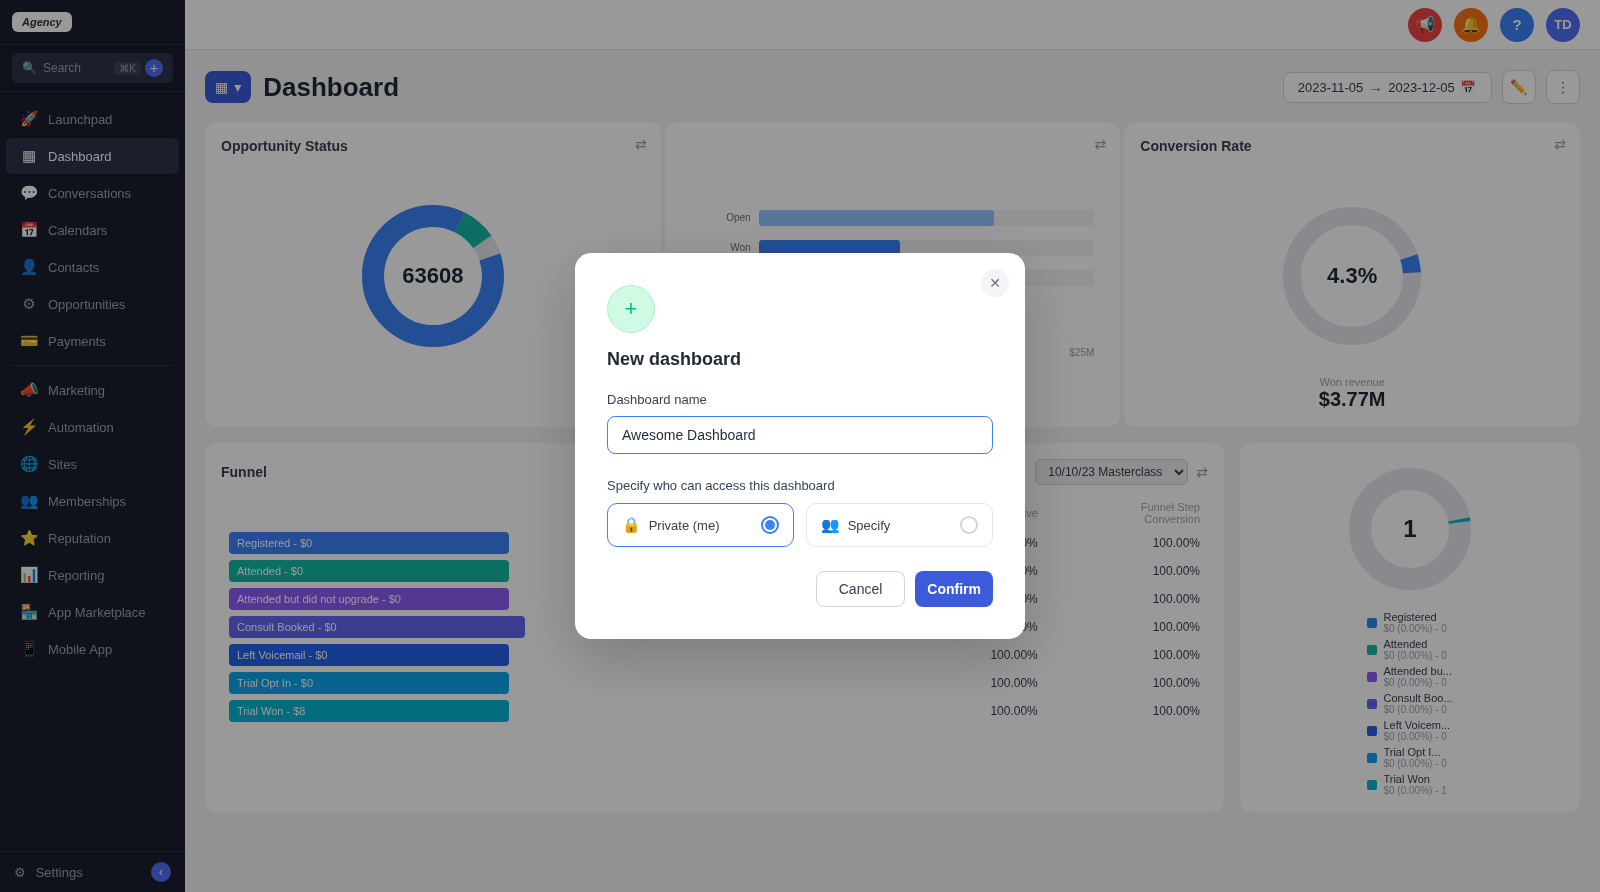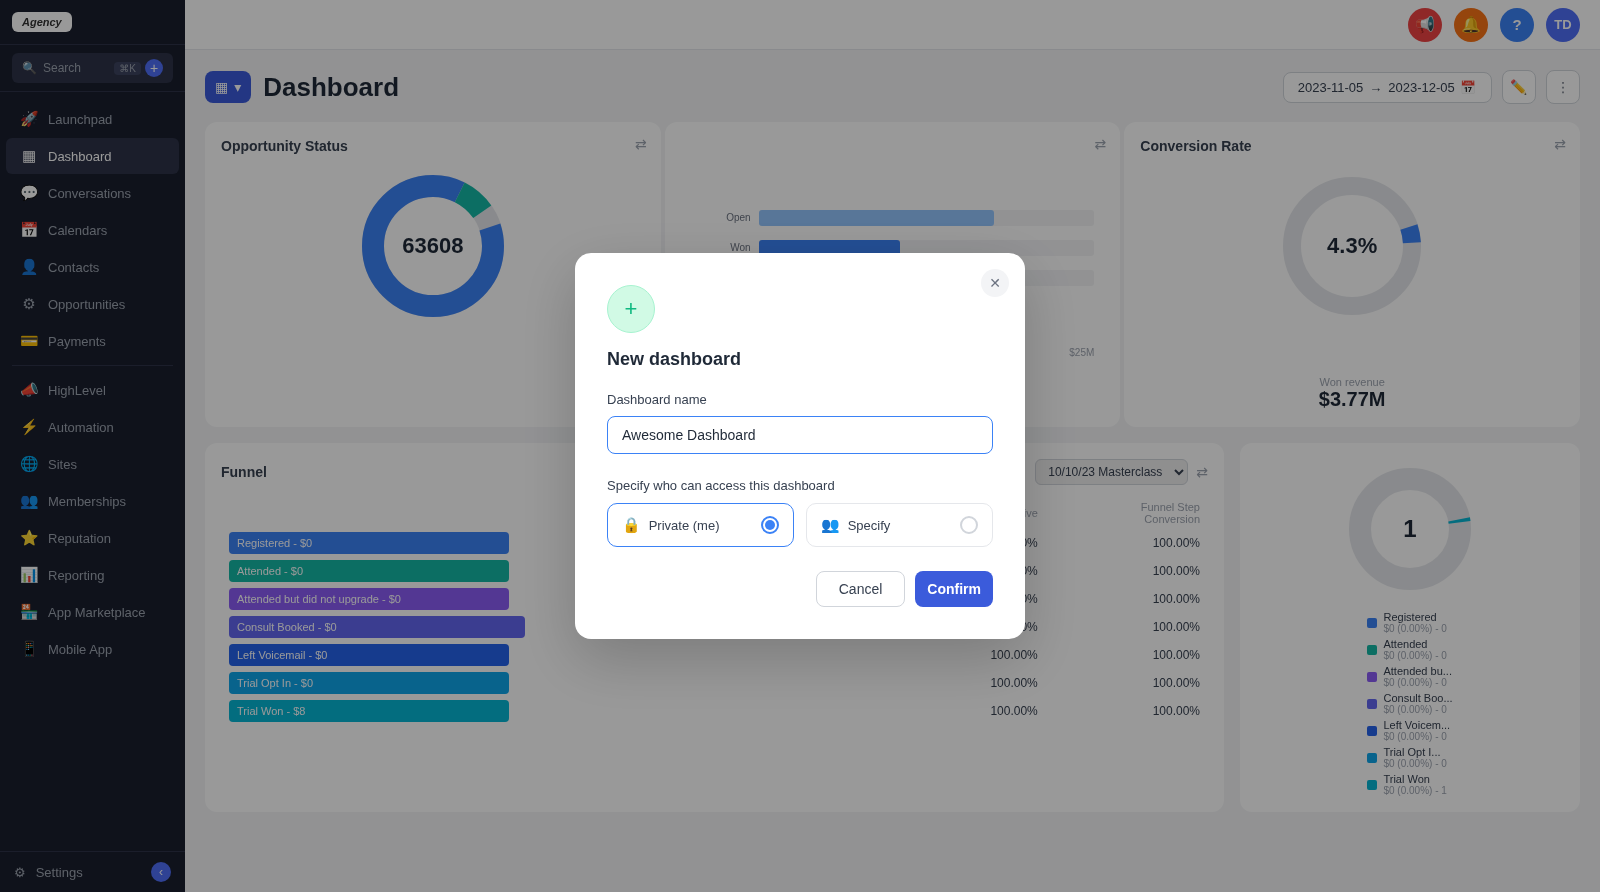--- a/index.html
+++ b/index.html
@@ -203,21 +203,21 @@
       border-radius: 12px;
       padding: 16px;
       flex: 1;
       min-height: 300px;
       position: relative;
     }
     .card-title { font-size: 14px; font-weight: 600; color: #374151; margin-bottom: 12px; }
     .card-settings-icon { position: absolute; top: 14px; right: 14px; color: #9ca3af; font-size: 14px; cursor: pointer; }
 
     
-    .donut-container { display: flex; align-items: flex-start; justify-content: center; height: 220px; }
+    .donut-container { display: flex; align-items: center; justify-content: center; height: 220px; }
     .donut-wrap { position: relative; width: 160px; height: 160px; }
     .donut-svg { width: 160px; height: 160px; }
     .donut-center {
       position: absolute;
       top: 50%; left: 50%;
       transform: translate(-50%, -50%);
       font-size: 22px;
       font-weight: 700;
       color: #1f2937;
       text-align: center;
@@ -396,21 +396,21 @@
       <span class="sidebar-item-icon">⚙</span>
       <span>Opportunities</span>
     </div>
     <div class="sidebar-item">
       <span class="sidebar-item-icon">💳</span>
       <span>Payments</span>
     </div>
     <div class="sidebar-divider"></div>
     <div class="sidebar-item">
       <span class="sidebar-item-icon">📣</span>
-      <span>HighLevel</span>
+      <span>Marketing</span>
     </div>
     <div class="sidebar-item">
       <span class="sidebar-item-icon">⚡</span>
       <span>Automation</span>
     </div>
     <div class="sidebar-item">
       <span class="sidebar-item-icon">🌐</span>
       <span>Sites</span>
     </div>
     <div class="sidebar-item">

